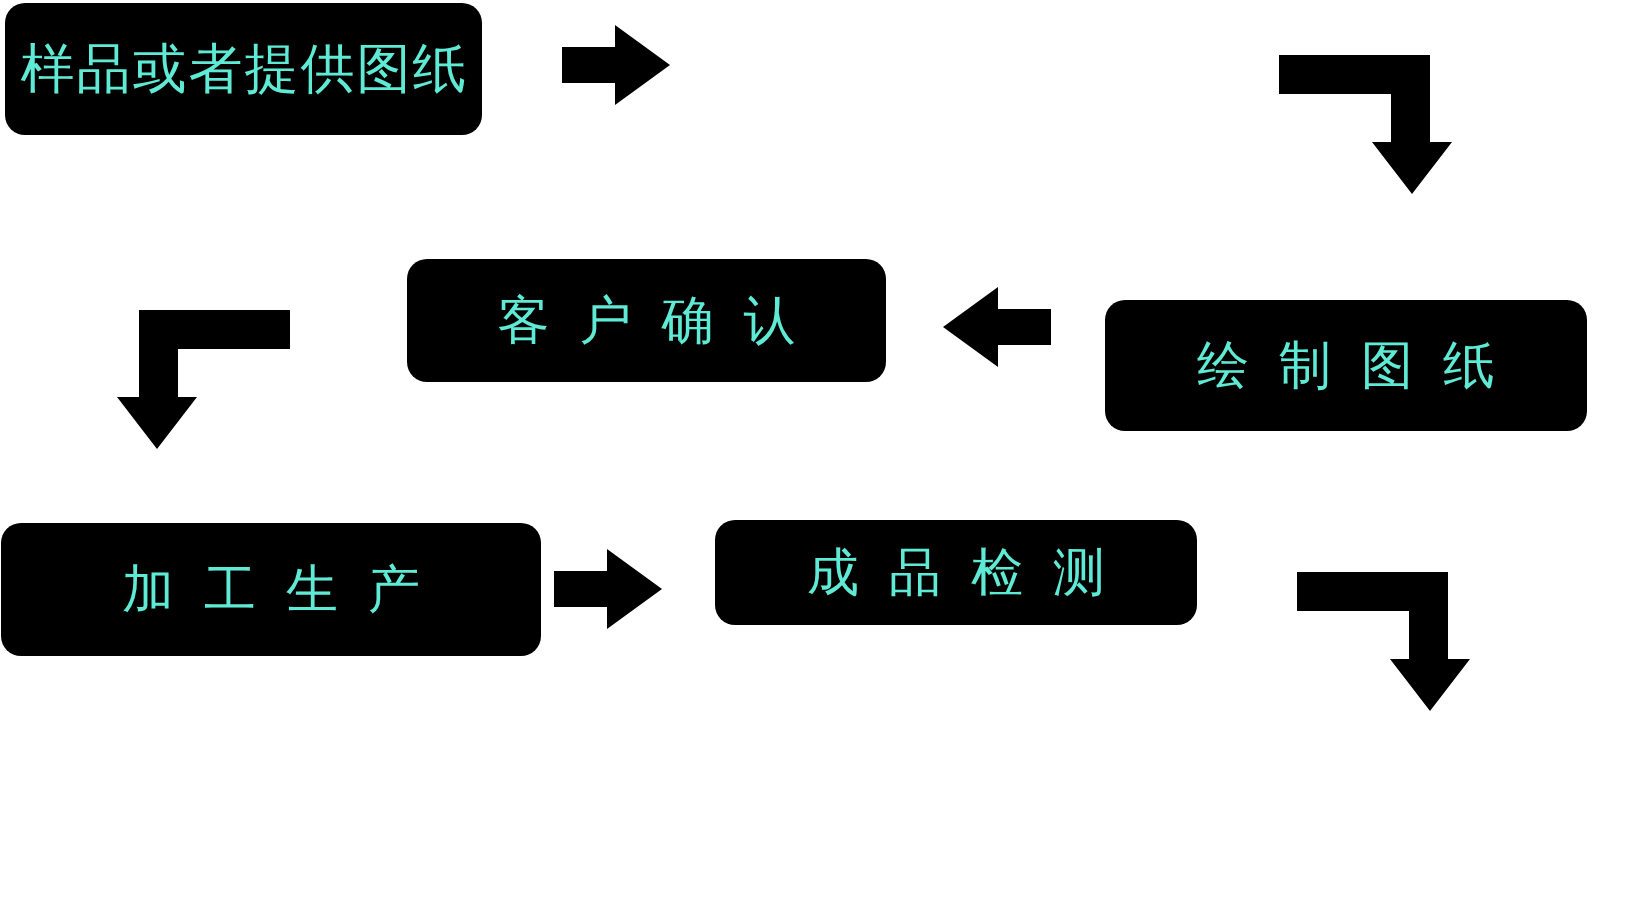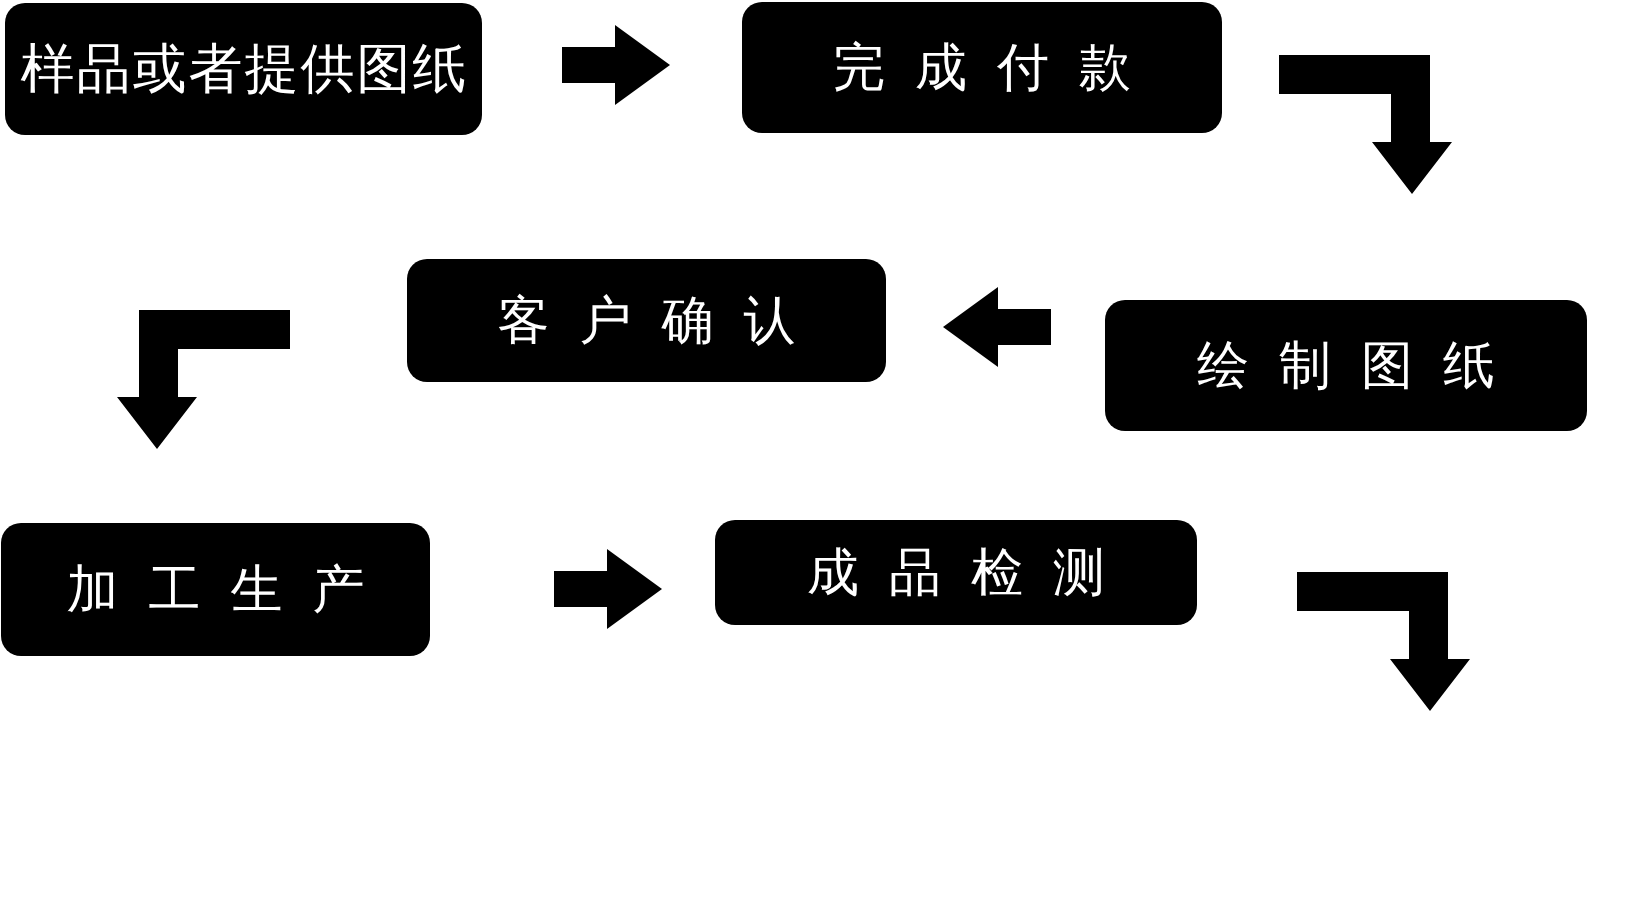--- a/index.html
+++ b/index.html
@@ -11,21 +11,21 @@
     position: relative;
     width: 1634px;
     height: 916px;
     background: #ffffff;
     font-family: "DejaVu Sans", sans-serif;
     overflow: hidden;
   }
   .node {
     position: absolute;
     background: #000000;
-    color: #ffffff;
+    color: #5eead4;
     border-radius: 20px;
     display: flex;
     align-items: center;
     justify-content: center;
     font-size: 52px;
     font-weight: 400;
     letter-spacing: 30px;
     padding-left: 30px; 
     box-sizing: border-box;
     white-space: nowrap;
@@ -39,21 +39,21 @@
     position: absolute;
     display: block;
   }
   .arrow polygon { fill: #000000; }
 
   
   #n-sample   { left: 5px;    top: 3px;   width: 477px; height: 132px; }
   #n-payment  { left: 742px;  top: 2px;   width: 480px; height: 131px; }
   #n-confirm  { left: 407px;  top: 259px; width: 479px; height: 123px; }
   #n-draw     { left: 1105px; top: 260px; width: 482px; height: 131px; margin-top: 40px; }
-  #n-produce  { left: 1px;    top: 523px; width: 429px; height: 133px; }
+  #n-produce  { left: 1px;    top: 523px; width: 540px; height: 133px; }
   #n-inspect  { left: 715px;  top: 520px; width: 482px; height: 105px; }
   #n-ship     { left: 1153px; top: 781px; width: 475px; height: 127px; }
 
   
   #a-right-1     { left: 562px;  top: 25px; }
   #a-elbow-1     { left: 1279px; top: 52px; }
   #a-left-1      { left: 943px;  top: 287px; }
   #a-elbow-left  { left: 117px;  top: 307px; }
   #a-right-2     { left: 554px;  top: 549px; }
   #a-elbow-2     { left: 1297px; top: 569px; }
@@ -62,21 +62,20 @@
 <body>
 
 <div class="stage">
 
   <div class="node wide" id="n-sample">样品或者提供图纸</div>
 
   <svg class="arrow" id="a-right-1" width="108" height="80" viewBox="0 0 108 80" aria-hidden="true">
     <polygon points="0,22 53,22 53,0 108,40 53,80 53,58 0,58"></polygon>
   </svg>
 
-  <div class="node" id="n-payment">完成付款</div>
 
   <svg class="arrow" id="a-elbow-1" width="173" height="142" viewBox="0 0 173 142" aria-hidden="true">
     <polygon points="0,3 151,3 151,90 173,90 133,142 93,90 112,90 112,42 0,42"></polygon>
   </svg>
 
   <div class="node" id="n-confirm">客户确认</div>
 
   <svg class="arrow" id="a-left-1" width="108" height="80" viewBox="0 0 108 80" aria-hidden="true">
     <polygon points="108,22 55,22 55,0 0,40 55,80 55,58 108,58"></polygon>
   </svg>

